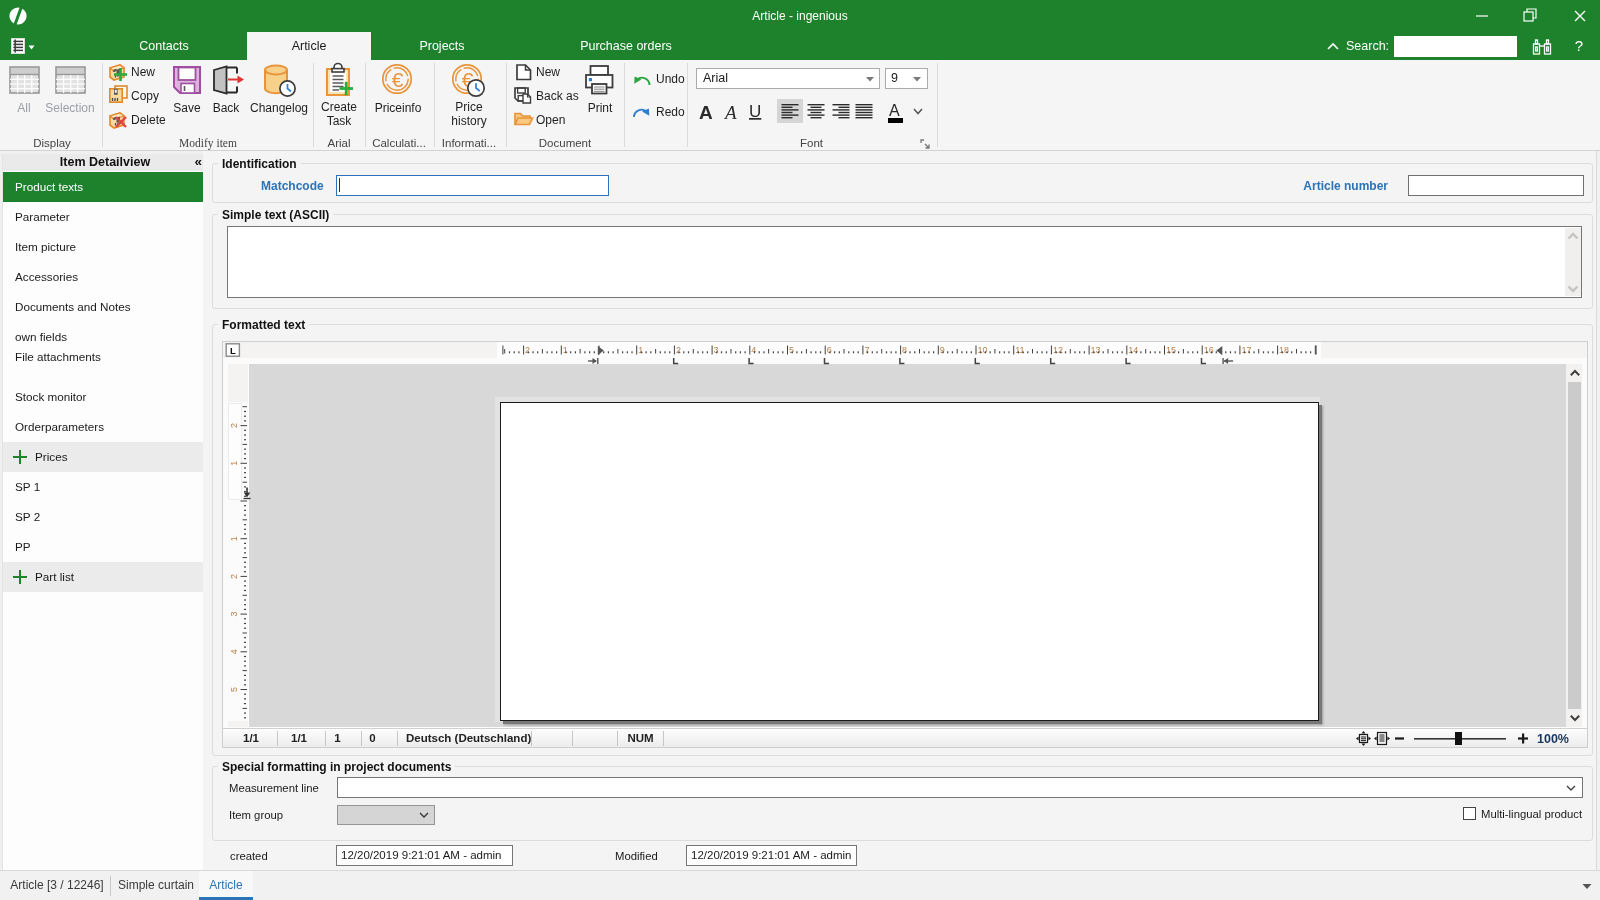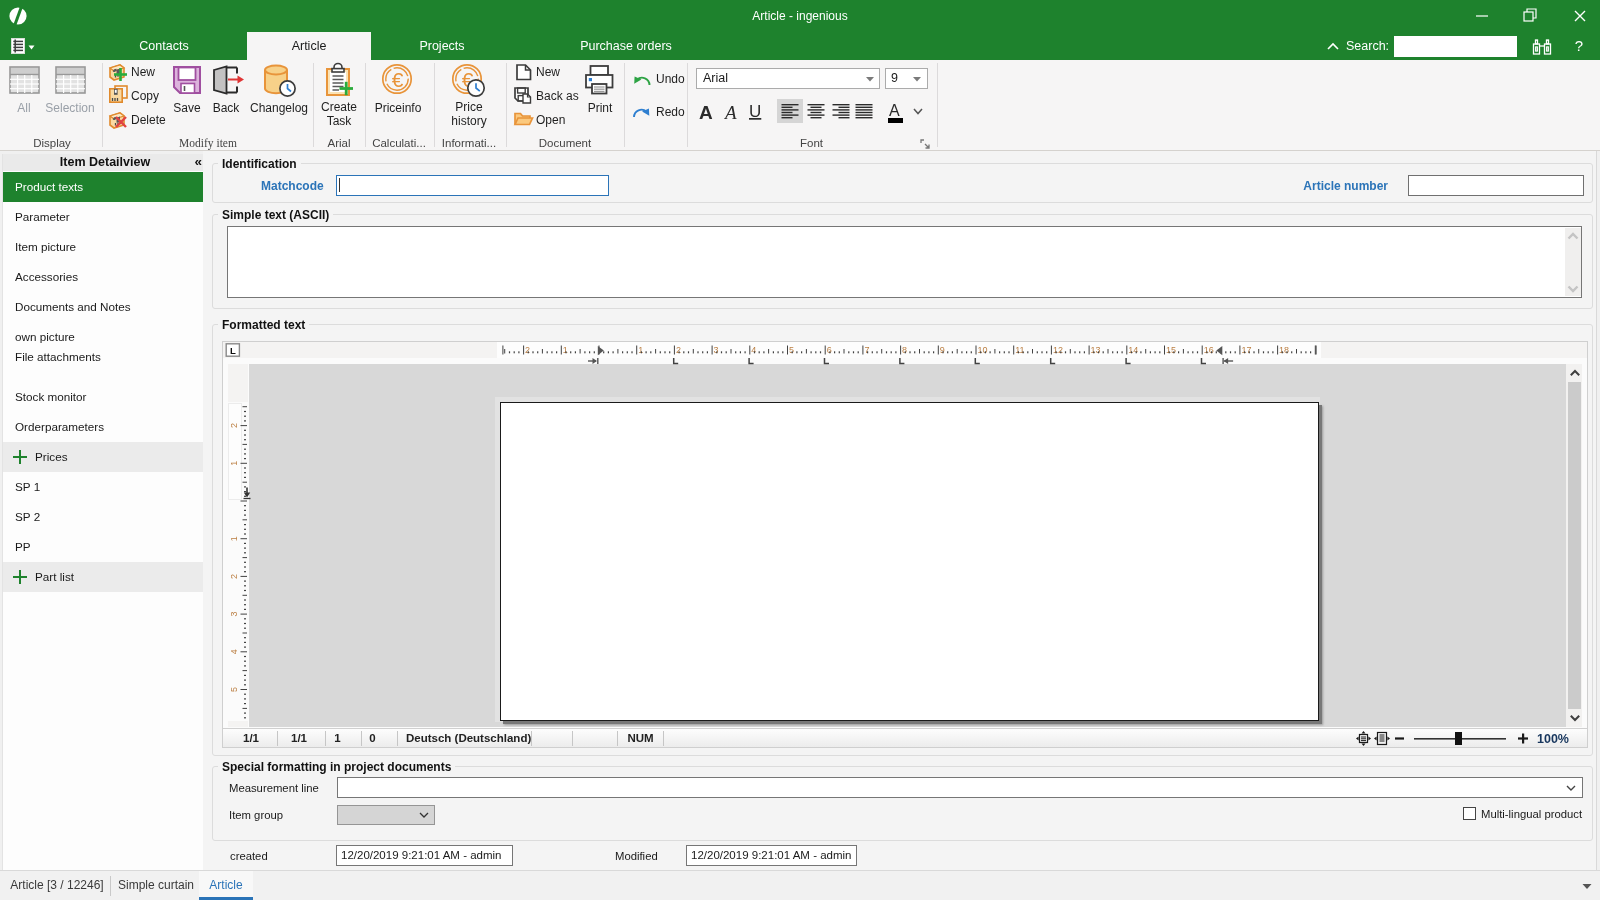--- a/index.html
+++ b/index.html
@@ -335,21 +335,21 @@
       <div style="position:absolute;left:656px;top:45px;font-size:12px;color:#1f1f1f">Redo</div>
   </div>
 
   <div id="sidebar">
     <div id="sidehead">Item Detailview <span style="position:absolute;right:6px;top:0;font-weight:bold;font-size:13.5px;">«</span></div>
     <div class="srow sel" style="top:18px;">Product texts</div>
     <div class="srow" style="top:48px;">Parameter</div>
     <div class="srow" style="top:78px;">Item picture</div>
     <div class="srow" style="top:108px;">Accessories</div>
     <div class="srow" style="top:138px;">Documents and Notes</div>
-    <div class="srow" style="top:168px;">own picture</div>
+    <div class="srow" style="top:168px;">own fields</div>
     <div class="srow" style="top:188px;">File attachments</div>
     <div class="srow" style="top:228px;">Stock monitor</div>
     <div class="srow" style="top:258px;">Orderparameters</div>
     <div class="srow grp" style="top:288px;"><span class="plus"></span>Prices</div>
     <div class="srow" style="top:318px;">SP 1</div>
     <div class="srow" style="top:348px;">SP 2</div>
     <div class="srow" style="top:378px;">PP</div>
     <div class="srow grp" style="top:408px;"><span class="plus"></span>Part list</div>
   </div>
 

